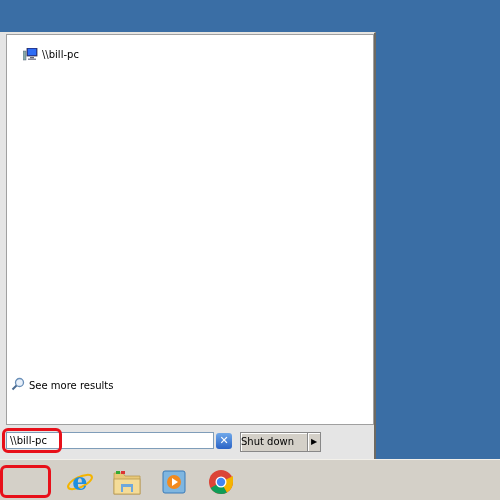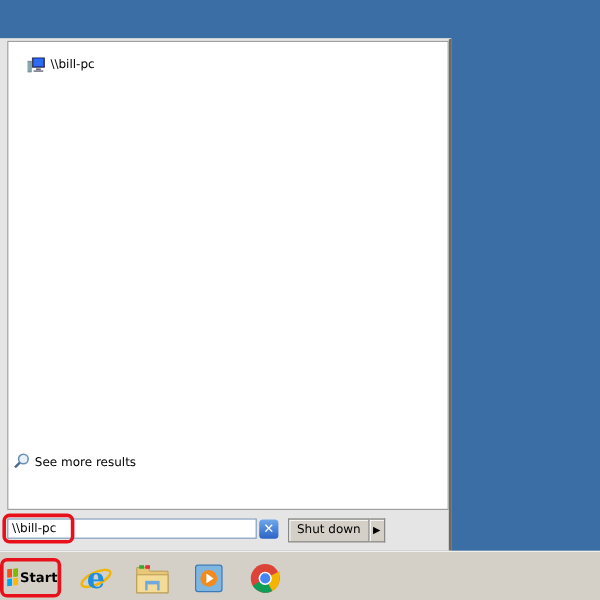--- a/index.html
+++ b/index.html
@@ -8,21 +8,21 @@
   .start-menu { position:absolute; left:0; top:32px; width:376px; height:427px; background:#e5e5e5; border-top:1px solid #e8e6e0; border-right:2px solid #6e6a62; box-sizing:border-box; }
   .results-pane { position:absolute; left:6px; top:1px; width:368px; height:391px; background:#ffffff; border:1px solid #a0a0a0; box-sizing:border-box; }
   .result-item { position:absolute; left:16px; top:11px; height:16px; display:flex; align-items:center; font-size:10px; color:#000; cursor:default; }
   .result-item .pc-icon { width:15px; height:13px; margin-right:4px; position:relative; }
   .see-more { position:absolute; left:4px; top:342px; display:flex; align-items:flex-end; font-size:10px; color:#000; }
   .see-more .mag { width:14px; height:14px; margin-right:4px; position:relative; }
   .bottom-bar { position:absolute; left:0; top:392px; width:374px; height:34px; }
   .search-box { position:absolute; left:6px; top:7px; width:208px; height:17px; background:#fff; border:1px solid #7f9db9; box-sizing:border-box; font-size:10px; line-height:15px; padding-left:3px; color:#000; }
   .search-highlight { position:absolute; left:2px; top:3px; width:60px; height:25px; border:3px solid #e8101a; border-radius:6px; box-sizing:border-box; pointer-events:none; }
   .clear-btn { position:absolute; left:216px; top:8px; width:16px; height:16px; border-radius:3px; background:linear-gradient(#6fa8ea,#2a63c6); color:#fff; font-size:11px; font-weight:bold; line-height:16px; text-align:center; }
-  .shutdown-btn { position:absolute; left:240px; top:7px; width:68px; height:20px; background:#d4d0c8; border:1px solid #888; box-shadow:inset 1px 1px 0 #fff; box-sizing:border-box; font-size:10px; line-height:18px; text-align:center; color:#000; }
+  .shutdown-btn { position:absolute; left:240px; top:7px; width:68px; height:20px; background:#d4d0c8; border:1px solid #888; box-shadow:inset 1px 1px 0 #fff; box-sizing:border-box; font-size:10px; line-height:18px; text-align:left; color:#000; }
   .shutdown-arrow { position:absolute; left:308px; top:7px; width:13px; height:20px; background:#d4d0c8; border:1px solid #888; border-left:none; box-shadow:inset 1px 1px 0 #fff; box-sizing:border-box; font-size:8px; line-height:18px; text-align:center; color:#000; }
   .taskbar { position:absolute; left:0; top:459px; width:500px; height:41px; background:#d4d0c8; border-top:1px solid #f2f0ea; box-sizing:border-box; }
   .start-btn { position:absolute; left:2px; top:6px; width:46px; height:30px; display:flex; align-items:center; font-size:11px; font-weight:bold; color:#000; }
   .start-highlight { position:absolute; left:0px; top:5px; width:51px; height:33px; border:3px solid #e8101a; border-radius:6px; box-sizing:border-box; pointer-events:none; }
   .win-logo { width:14px; height:14px; margin-left:4px; margin-right:2px; display:grid; grid-template-columns:1fr 1fr; gap:1px; transform:skewY(-6deg); }
   .win-logo span { display:block; }
   .tb-icon { position:absolute; top:8px; width:28px; height:28px; }
 </style>
 </head>
 <body>
@@ -62,29 +62,20 @@
       <span>✕</span>
     </div>
     <div class="shutdown-btn">Shut down</div>
     <div class="shutdown-arrow">
       <span>▶</span>
     </div>
   </div>
 </div>
 
 <div class="taskbar">
-  <div class="start-btn">
-    <span class="win-logo">
-      <span style="background:#f25022"></span>
-        <span style="background:#7fba00"></span>
-      <span style="background:#00a4ef"></span>
-        <span style="background:#ffb900"></span>
-    </span>
-    <span>Start</span>
-  </div>
   <div class="start-highlight"></div>
 
   <div class="tb-icon" style="left:66px">
     <svg width="28" height="28" viewBox="0 0 28 28">
       <ellipse cx="14" cy="14" rx="13" ry="5" fill="none" stroke="#f4b400" stroke-width="2" transform="rotate(-25 14 14)"></ellipse>
       <text x="14" y="22" text-anchor="middle" font-family="DejaVu Serif, serif" font-size="24" font-weight="bold" fill="#1e8fe0">e</text>
     </svg>
   </div>
   <div class="tb-icon" style="left:112px">
     <svg width="30" height="28" viewBox="0 0 30 28">

